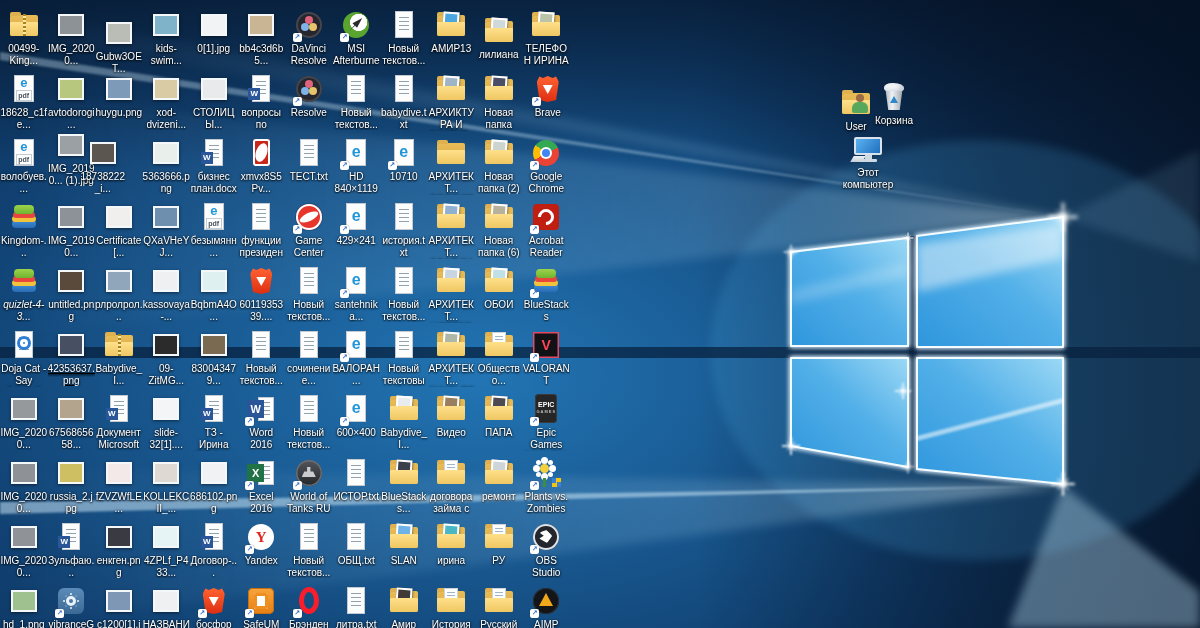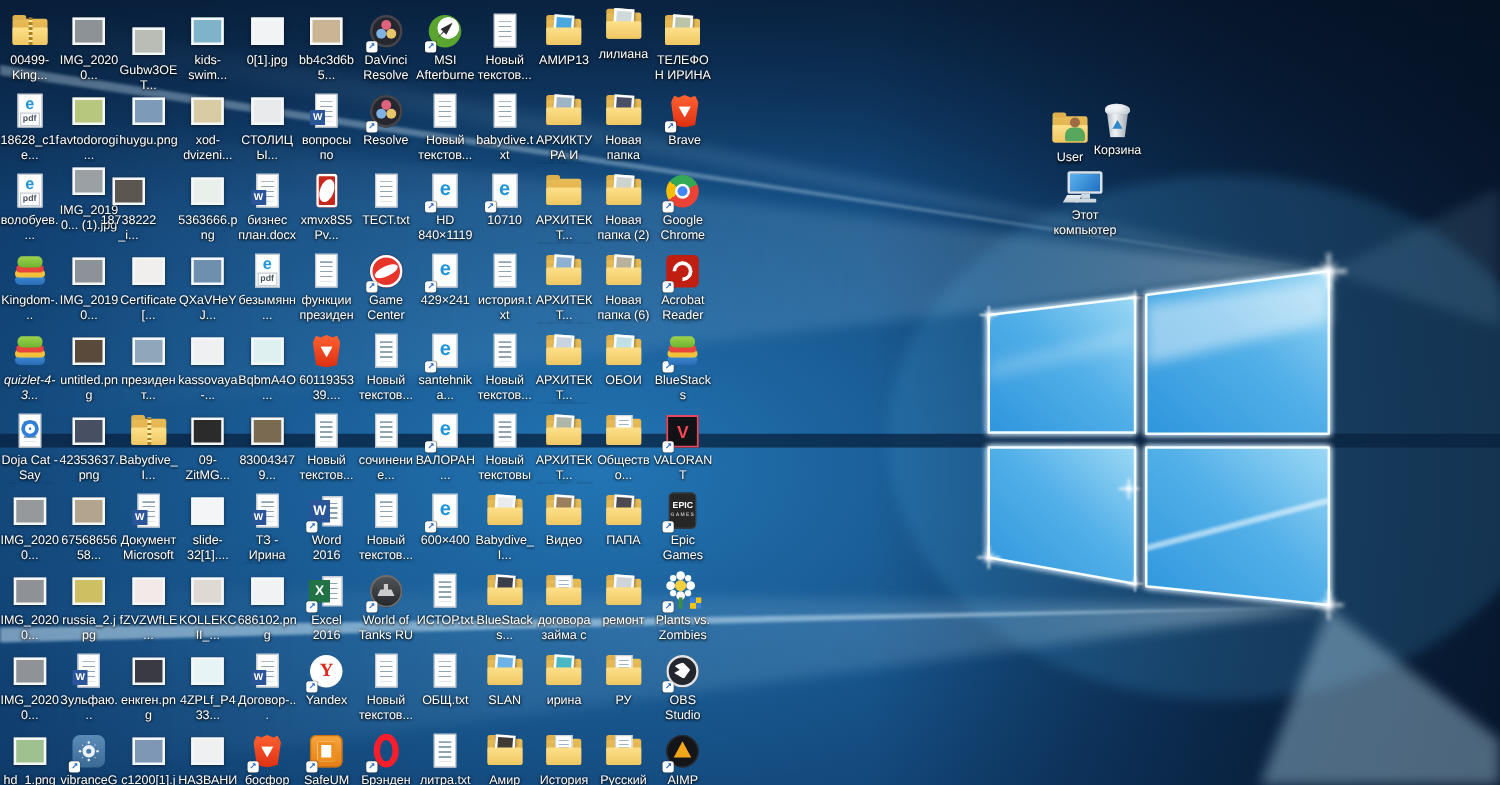--- a/index.html
+++ b/index.html
@@ -231,21 +231,21 @@
         <span class="lbl">Новый текстов...</span>
       </div>
       <div class="cell" style="left: 427.5px; top: 6px;">
         <span class="ig">
           <i class="fb"></i>
           <i class="fp" style="background:#4aa7e0"></i>
           <i class="ff"></i>
         </span>
         <span class="lbl">АМИР13</span>
       </div>
-      <div class="cell" style="left: 475px; top: 1px;">
+      <div class="cell" style="left: 475px; top: 12px;">
         <span class="ig">
           <i class="fb"></i>
           <i class="fp" style="background:#cfd8da"></i>
           <i class="ff"></i>
         </span>
         <span class="lbl">лилиана</span>
       </div>
       <div class="cell" style="left: 522.5px; top: 6px;">
         <span class="ig">
           <i class="fb"></i>
@@ -522,21 +522,21 @@
       <div class="cell" style="left: 47.5px; top: 262px;">
         <span class="ig">
           <i class="ph" style="background:#5a4a3c"></i>
         </span>
         <span class="lbl">untitled.png</span>
       </div>
       <div class="cell" style="left: 95px; top: 262px;">
         <span class="ig">
           <i class="ph" style="background:#8fa6bb"></i>
         </span>
-        <span class="lbl">президент...</span>
+        <span class="lbl">рлролрол...</span>
       </div>
       <div class="cell" style="left: 142.5px; top: 262px;">
         <span class="ig">
           <i class="ph" style="background:#eef0f2"></i>
         </span>
         <span class="lbl">kassovaya-...</span>
       </div>
       <div class="cell" style="left: 190px; top: 262px;">
         <span class="ig">
           <i class="ph" style="background:#dff0f0"></i>
@@ -596,21 +596,21 @@
         </span>
         <span class="lbl">BlueStacks</span>
       </div>
       <div class="cell" style="left: 0px; top: 326px;">
         <span class="ig">
           <i class="pg"></i>
           <i class="mpc"></i>
         </span>
         <span class="lbl">Doja Cat - Say So.mp3</span>
       </div>
-      <div class="cell" style="left: 47.5px; top: 326px;">
+      <div class="cell" style="left: 47.5px; top: 326px; text-decoration: underline;">
         <span class="ig">
           <i class="ph" style="background:#475063"></i>
         </span>
         <span class="lbl">42353637.png</span>
       </div>
       <div class="cell" style="left: 95px; top: 326px;">
         <span class="ig">
           <i class="fb"></i>
           <i class="ff"></i>
           <i class="fz"></i>

